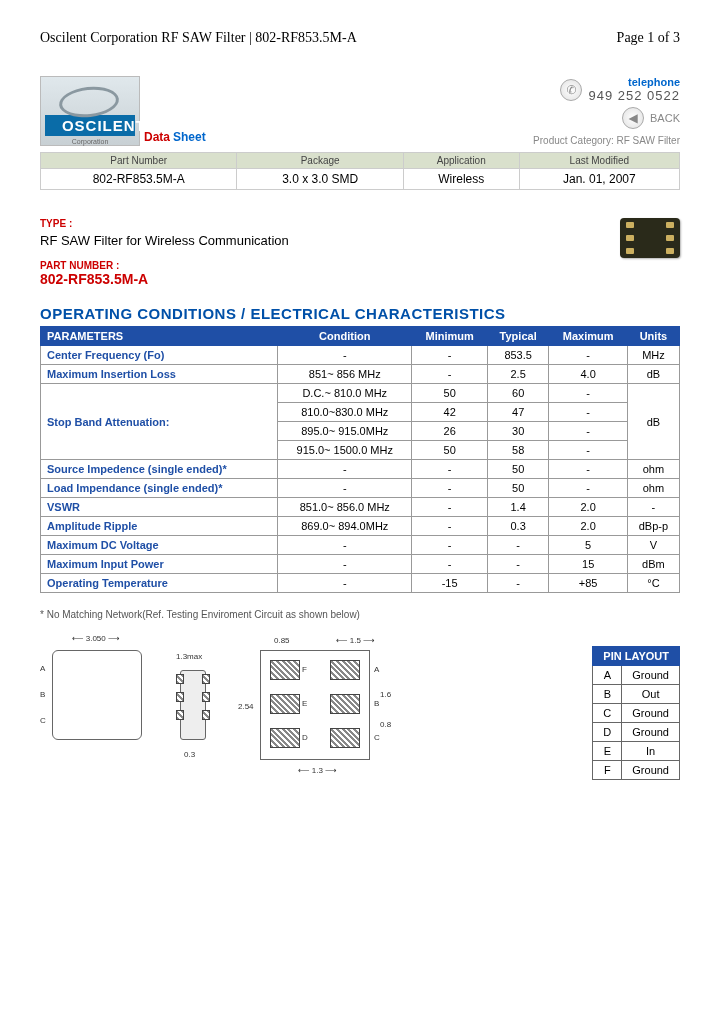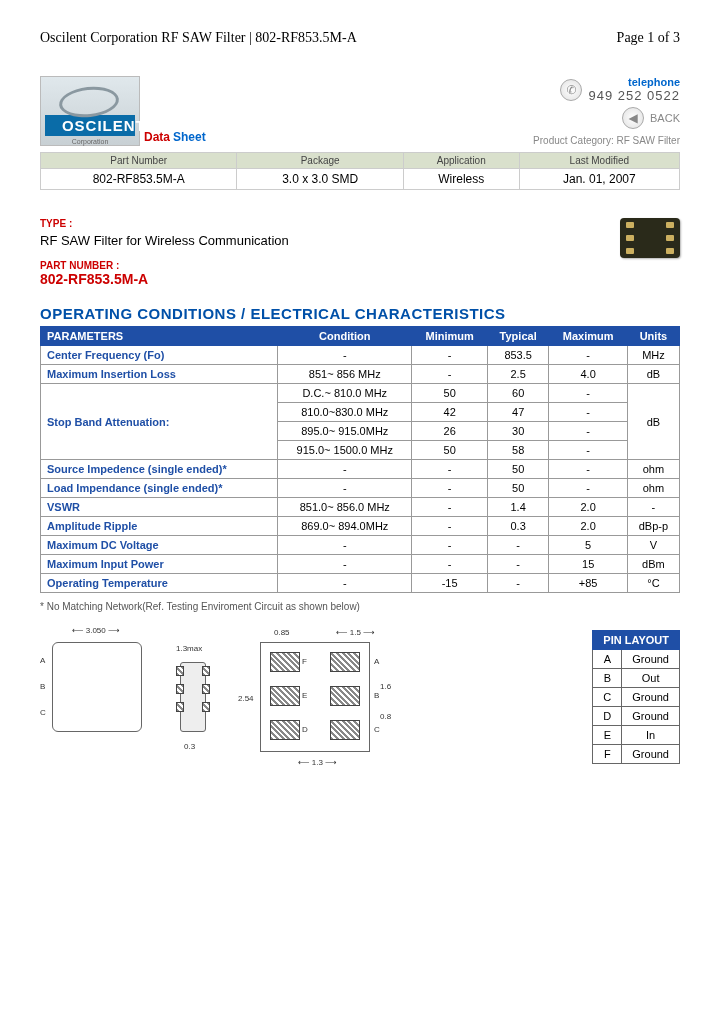--- a/index.html
+++ b/index.html
@@ -25,22 +25,22 @@
   .section-gap{margin-top:28px;}
   .label-red{color:#c00;font-size:10px;font-weight:bold;}
   .type-text{font-size:13px;margin:4px 0 12px 0;}
   .pn-text{color:#c00;font-weight:bold;font-size:14px;}
   .section-title{color:#0050a8;font-weight:bold;font-size:15px;margin-top:18px;margin-bottom:4px;letter-spacing:0.5px;}
   .section-title .unit{color:#888;font-weight:normal;font-size:11px;}
   table.spec { width:100%; border-collapse:collapse; font-size:11px;}
   table.spec th { background:#1f4fa6; color:#fff; font-weight:bold; padding:3px 6px; border:1px solid #1f4fa6;}
   table.spec td { border:1px solid #999; padding:3px 6px; text-align:center;}
   table.spec td.param { color:#1f4fa6; font-weight:bold; text-align:left;}
-  .footnote{font-size:10px;color:#555;margin-top:8px;}
-  .outline-row{display:flex;gap:18px;align-items:center;margin-top:10px;}
+  .footnote{font-size:10px;color:#555;margin-top:16px;}
+  .outline-row{display:flex;gap:18px;align-items:flex-end;margin-top:10px;}
   .outline-diagram{flex:1;height:150px;position:relative;}
   .dg-box{border:1px solid #666;position:absolute;}
   .pin-table { border-collapse:collapse; font-size:11px;}
   .pin-table th{background:#1f4fa6;color:#fff;padding:3px 10px;border:1px solid #1f4fa6;}
   .pin-table td{border:1px solid #666;padding:3px 10px;text-align:center;}
   .chip-img{width:60px;height:40px;background:#2a2a1a;border-radius:4px;position:relative;float:right;margin-left:20px; box-shadow:1px 1px 2px rgba(0,0,0,.3);}
   .chip-pad{position:absolute;width:8px;height:6px;background:#ccb060;border-radius:1px;}
   .dim-label{position:absolute;font-size:8px;color:#333;}
   .pad{position:absolute;background:repeating-linear-gradient(45deg,#888,#888 2px,#fff 2px,#fff 4px);border:1px solid #444;}
 </style>

